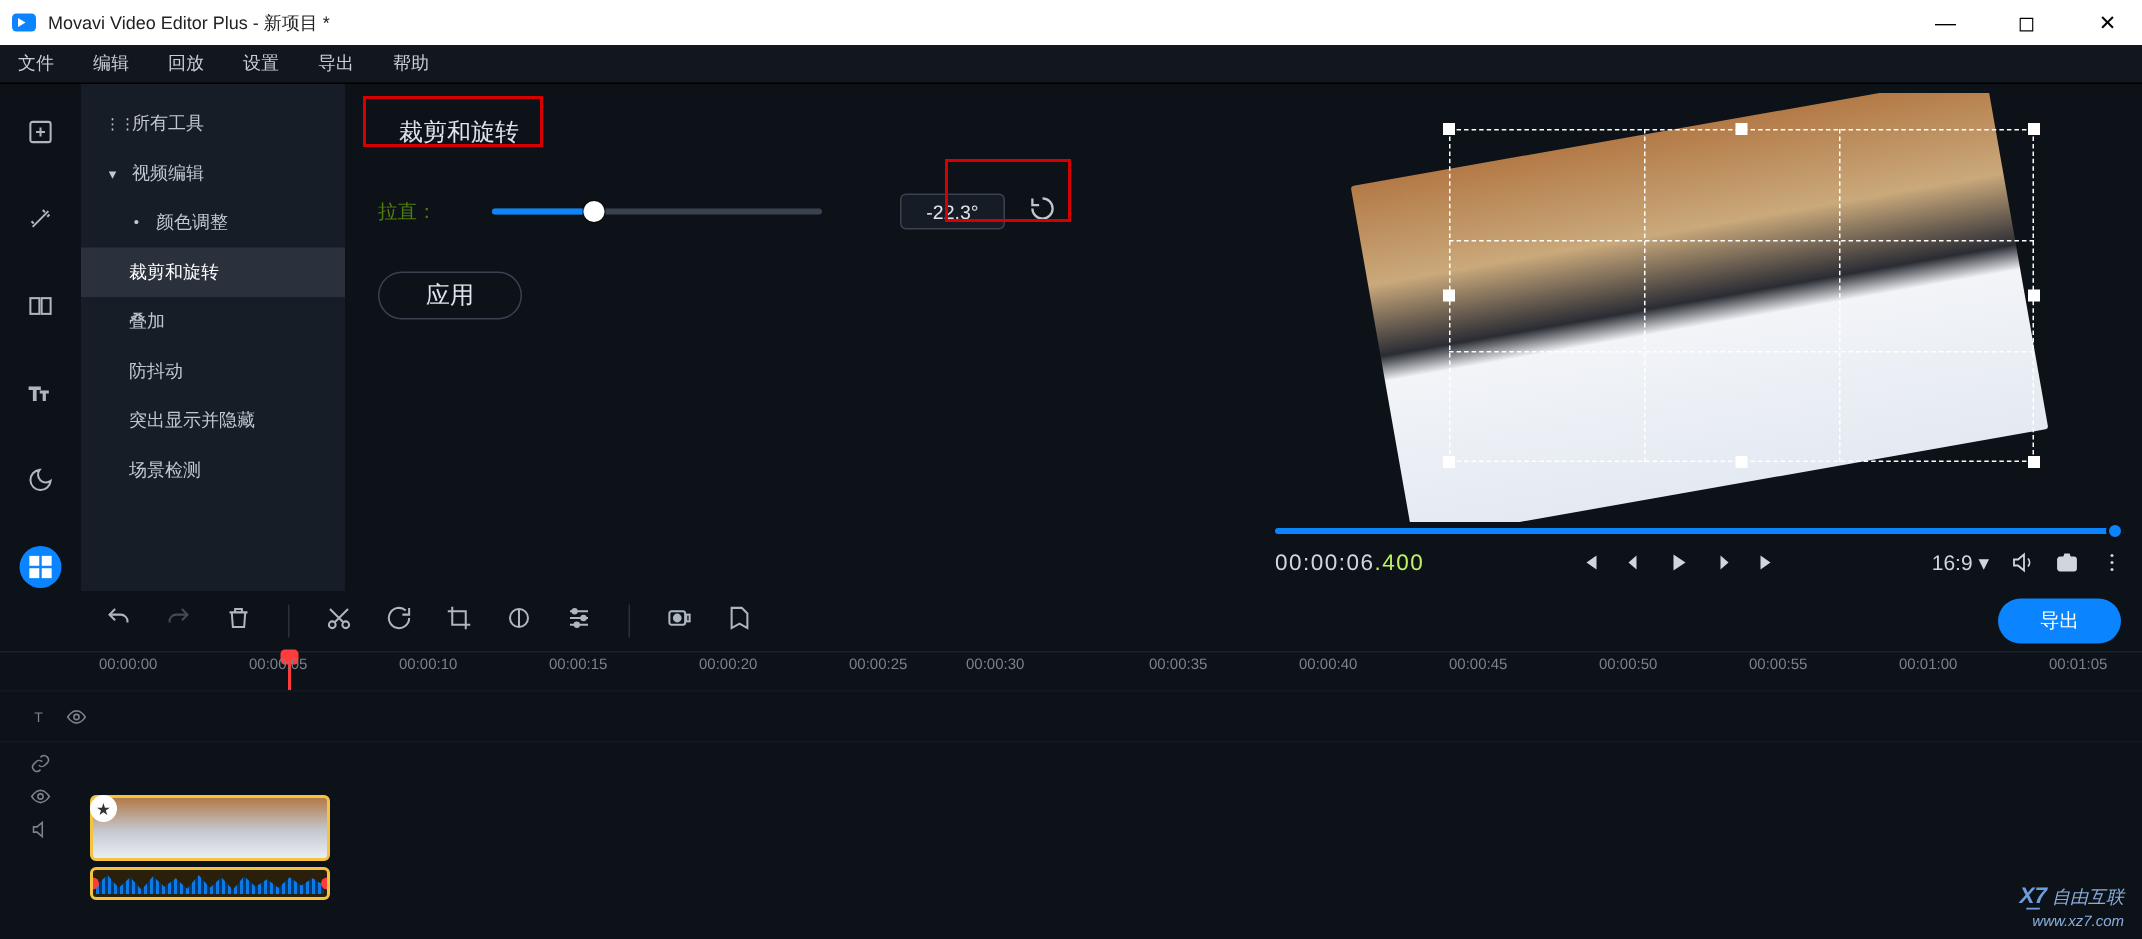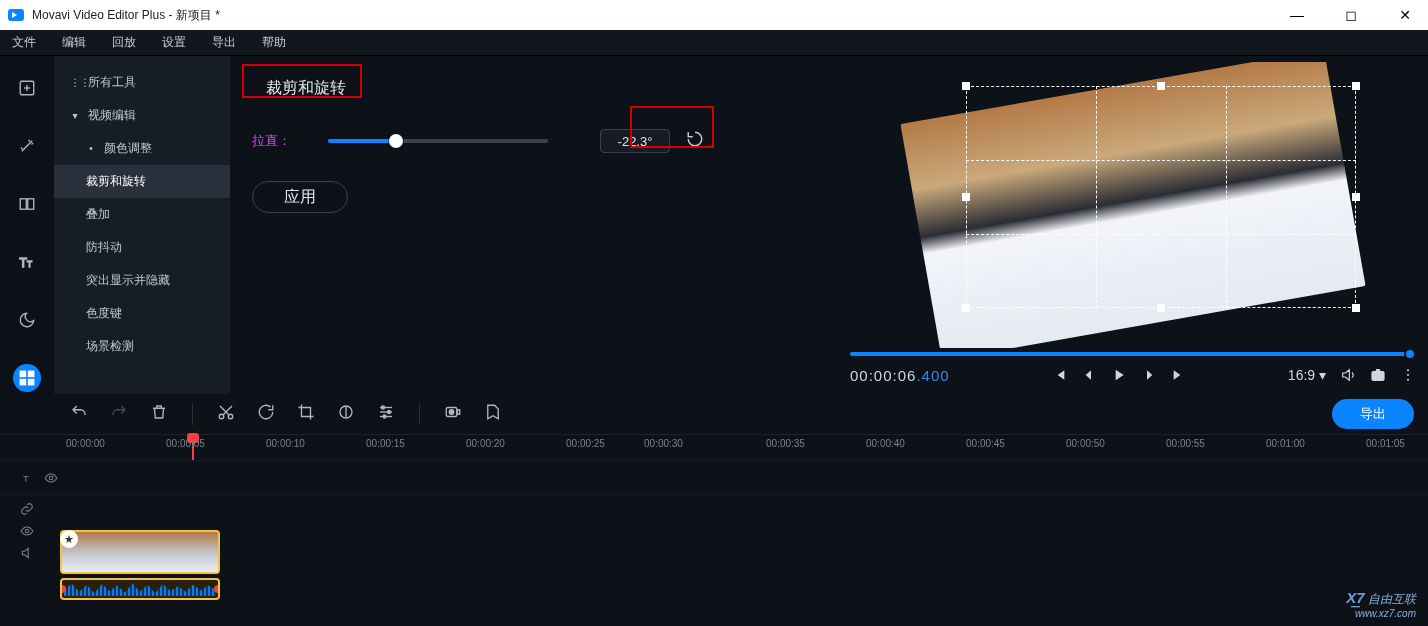--- a/index.html
+++ b/index.html
@@ -31,21 +31,21 @@
   .sb-item { display:flex; align-items:center; gap:8px; padding:8px 16px; color:#c0c7d0; font-size:12px; cursor:pointer; }
   .sb-item .dot { width:10px; display:inline-block; text-align:center; font-size:10px; }
   .sb-item.active { background:#2a313c; color:#fff; }
   .sb-indent { padding-left:32px; }
 
   
   .panel { flex:1; background:#0d1218; padding:18px 22px; position:relative; }
   .panel-title { color:#dfe3ea; font-size:16px; display:inline-block; padding:4px 14px; }
   .red-box1 { position:absolute; top:8px; left:12px; width:120px; height:34px; border:2px solid #d60000; pointer-events:none; }
   .row { margin-top:26px; display:flex; align-items:center; gap:16px; }
-  .row-label { color:#d946ef; font-size:13px; width:60px; }
+  .row-label { color:#4d7c0f; font-size:13px; width:60px; }
   .slider { position:relative; width:220px; height:4px; background:#3a4250; border-radius:2px; }
   .slider .fill { position:absolute; left:0; top:0; height:4px; background:#0b84ff; border-radius:2px; width:31%; }
   .slider .thumb { position:absolute; top:-5px; left:31%; transform:translateX(-50%); width:14px; height:14px; border-radius:50%; background:#fff; box-shadow:0 0 0 1px rgba(0,0,0,.4); cursor:pointer; }
   .angle-val { width:70px; height:24px; border:1px solid #3a4250; border-radius:4px; color:#e0e4eb; font-size:13px; display:flex; align-items:center; justify-content:center; background:#161c25; margin-left:36px; }
   .red-box2 { position:absolute; top:50px; left:400px; width:84px; height:42px; border:2px solid #d60000; pointer-events:none; }
   .reset-ico { color:#c0c7d0; cursor:pointer; }
   .reset-ico svg { width:18px; height:18px; stroke:#c0c7d0; fill:none; stroke-width:2; }
   .apply-btn { margin-top:28px; height:32px; width:96px; border:1px solid #3a4250; border-radius:16px; background:transparent; color:#e0e4eb; font-size:16px; display:flex; align-items:center; justify-content:center; cursor:pointer; }
 
   
@@ -56,21 +56,21 @@
   .pv-crop { position:absolute; left:116px; top:24px; width:390px; height:222px; border:1px dashed #fff; }
   .pv-crop.inner1 { left:116px; top:98px; width:390px; height:0; border:none; border-top:1px dashed #fff; }
   .pv-crop.inner2 { left:116px; top:172px; width:390px; height:0; border:none; border-top:1px dashed #fff; }
   .pv-crop.innerA { left:246px; top:24px; width:0; height:222px; border:none; border-left:1px dashed #fff; }
   .pv-crop.innerB { left:376px; top:24px; width:0; height:222px; border:none; border-left:1px dashed #fff; }
   .handle { position:absolute; width:8px; height:8px; background:#fff; }
   .pv-bar { height:4px; background:#0b84ff; position:relative; margin-top:4px; border-radius:2px; }
   .pv-bar .pthumb { position:absolute; right:0; top:-4px; width:12px; height:12px; border-radius:50%; background:#0b84ff; border:2px solid #0d1218; }
   .pv-ctl { height:38px; display:flex; align-items:center; gap:14px; color:#d0d6de; font-size:14px; }
   .pv-ctl .time { font-size:15px; letter-spacing:1px; }
-  .pv-ctl .time .dim { color:#3b82f6; }
+  .pv-ctl .time .dim { color:#bef264; }
   .pv-ctl .spacer { flex:1; }
   .pv-ctl .pc { cursor:pointer; display:flex; align-items:center; }
   .pv-ctl svg { width:16px; height:16px; fill:#d0d6de; }
 
   
   .tl-toolbar { position:absolute; top:394px; left:0; right:0; height:40px; background:#0d1218; display:flex; align-items:center; padding:0 14px; gap:24px; }
   .tl-toolbar .group { display:flex; gap:22px; align-items:center; }
   .tl-toolbar svg { width:18px; height:18px; stroke:#aeb6c0; fill:none; stroke-width:1.8; cursor:pointer; }
   .tl-toolbar .sep { width:1px; height:22px; background:#2a313c; }
   .tl-toolbar .spacer { flex:1; }
@@ -182,23 +182,20 @@
         <span>裁剪和旋转</span>
       </div>
     <div class="sb-item sb-indent">
         <span>叠加</span>
       </div>
     <div class="sb-item sb-indent">
         <span>防抖动</span>
       </div>
     <div class="sb-item sb-indent">
         <span>突出显示并隐藏</span>
-      </div>
-    <div class="sb-item sb-indent">
-        <span>色度键</span>
       </div>
     <div class="sb-item sb-indent">
         <span>场景检测</span>
       </div>
   </div>
 
   <div class="panel">
     <div class="red-box1"></div>
     <span class="panel-title">裁剪和旋转</span>
     <div class="row">

